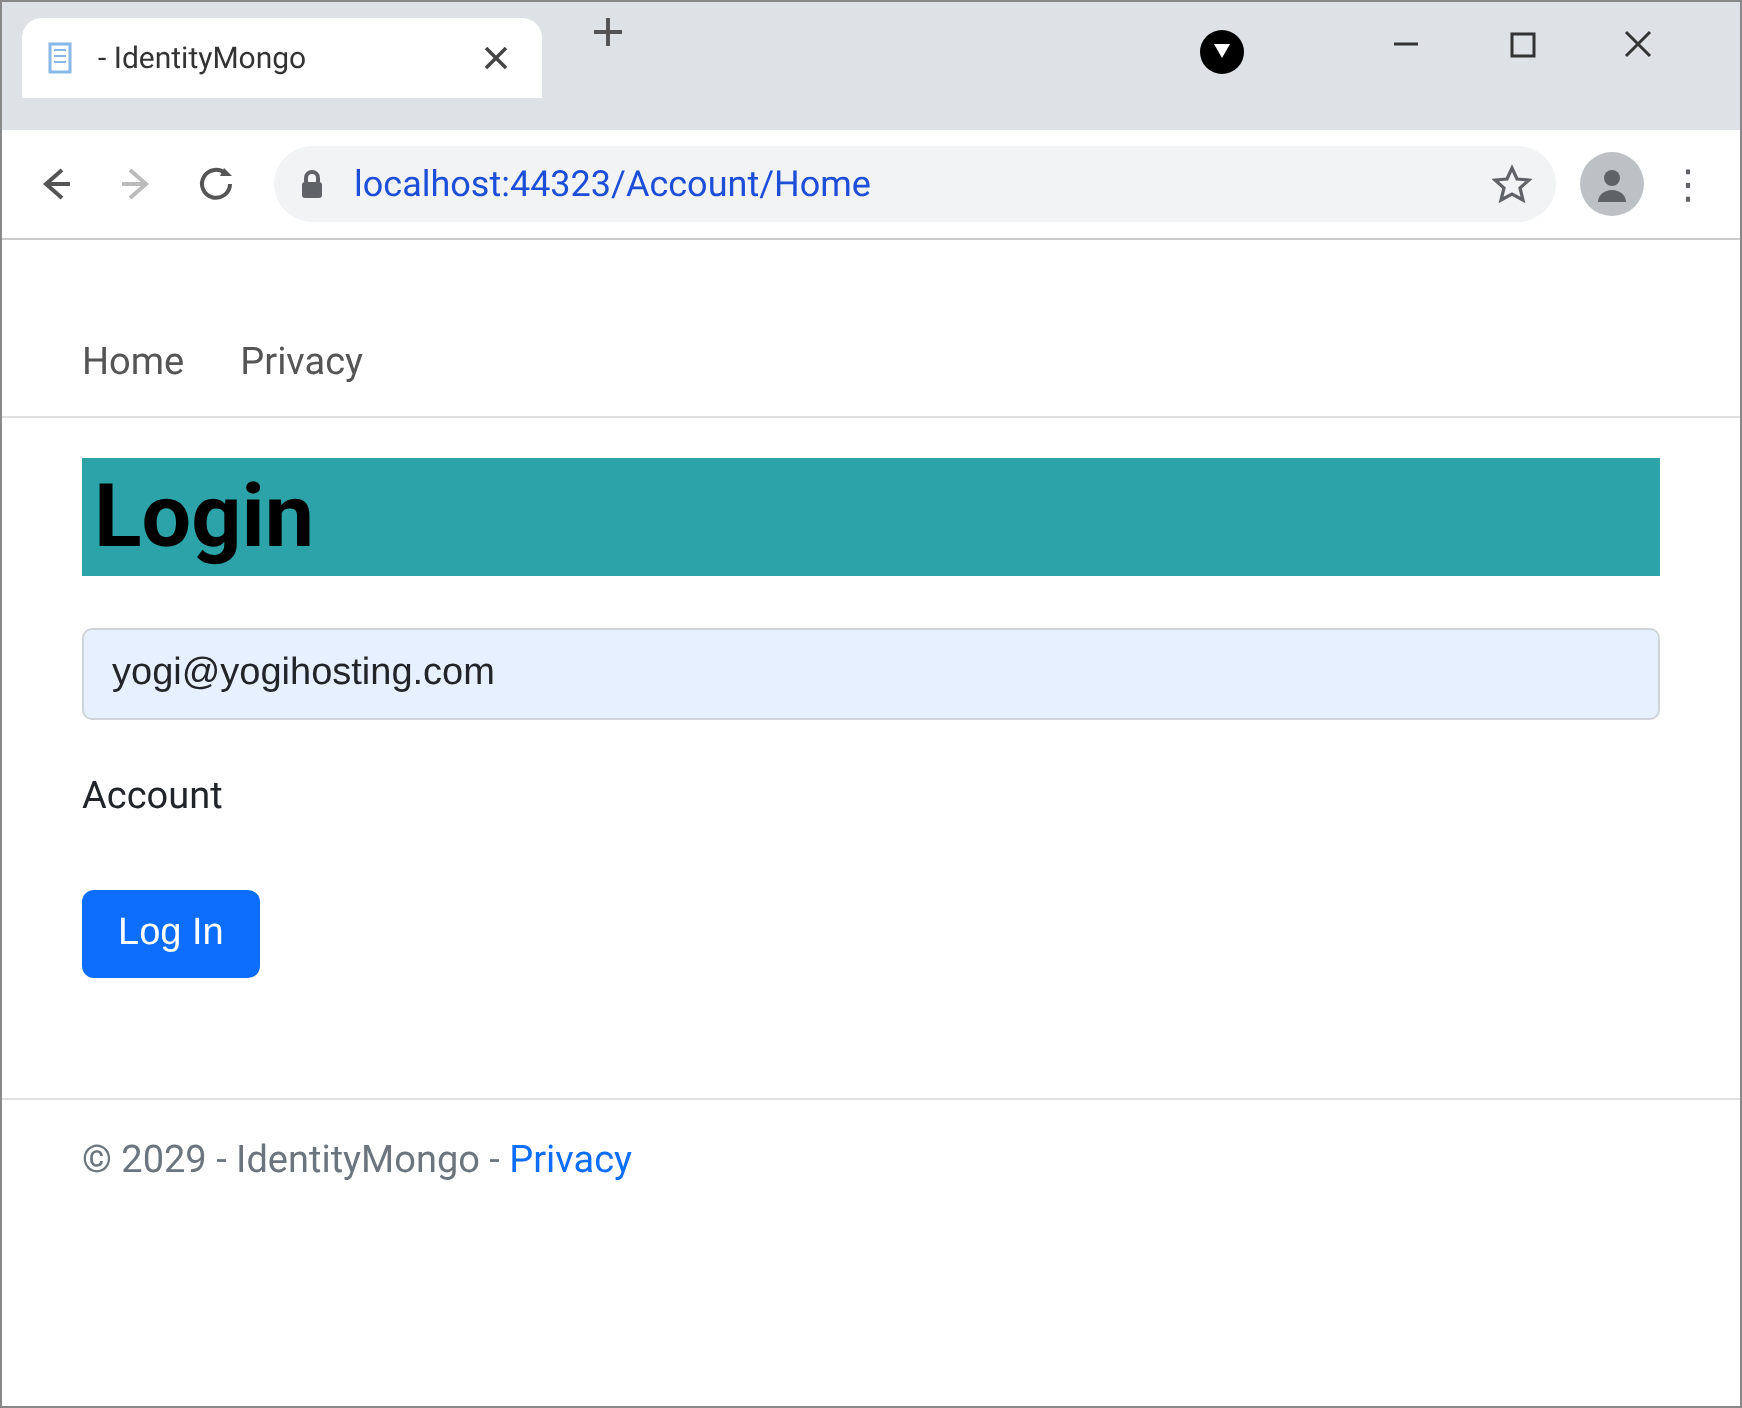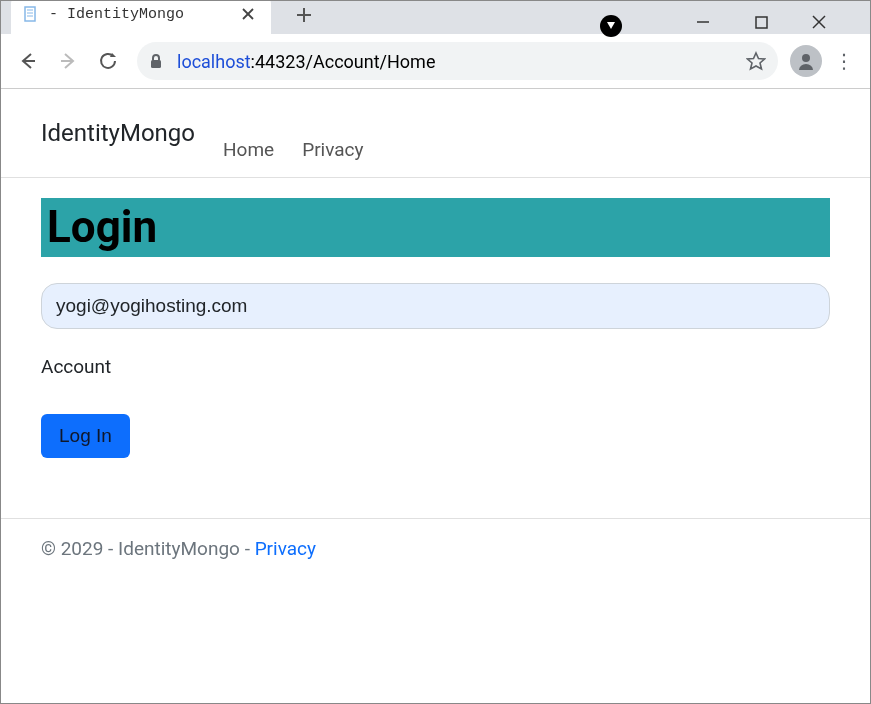--- a/index.html
+++ b/index.html
@@ -11,25 +11,24 @@
       overflow: hidden;
       border: 1px solid #888;
     }
     
     .browser-chrome {
       background: #dee1e6;
       border-bottom: 1px solid #ccc;
     }
     .tab-bar {
       display: flex;
-      align-items: flex-end;
-      height: 33px;
+      align-items: flex-start;
+      height: 64px;
       padding-left: 10px;
       position: relative;
-      font-family: Liberation Mono, monospace;
     }
     .tab {
       background: #fff;
       border-radius: 10px 10px 0 0;
       height: 40px;
       display: flex;
       align-items: center;
       padding: 0 14px 0 12px;
       gap: 10px;
       min-width: 260px;
@@ -93,21 +92,21 @@
       border-radius: 19px;
       display: flex;
       align-items: center;
       padding: 0 12px;
       gap: 12px;
       margin: 0 6px;
     }
     .lock-icon { width: 16px; color: #555; display:flex; align-items:center; }
     .url-text { flex: 1; color: #202124; font-size: 18px; }
     .url-host { color: #1d4ed8; }
-    .url-path { color: #000000; }
+    .url-path { color: #1d4ed8; }
     .star-icon { color: #5f6368; cursor: pointer; display:flex; align-items:center; }
     .profile-icon {
       width: 32px; height: 32px; border-radius:50%;
       background: #bdc1c6; display:flex; align-items:center; justify-content:center;
       color:#5f6368; cursor:pointer;
     }
     .menu-icon { width: 32px; display:flex; align-items:center; justify-content:center; color:#5f6368; cursor:pointer; font-size:20px; }
 
     
     .page {
@@ -147,30 +146,30 @@
       display: block;
       font-size: 19px;
       color: #212529;
       margin-bottom: 10px;
     }
     .form-control {
       width: 100%;
       height: 46px;
       background: #e7f0fe;
       border: 1px solid #ced4da;
-      border-radius: 16px;
+      border-radius: 5px;
       padding: 0 14px;
       font-size: 19px;
       color: #212529;
       outline: none;
     }
     .btn-primary {
       margin-top: 26px;
       background: #0d6efd;
-      color: #0f172a;
+      color: #ffffff;
       border: none;
       padding: 11px 18px;
       font-size: 19px;
       border-radius: 6px;
       cursor: pointer;
     }
     .footer {
       border-top: 1px solid #e0e0e0;
       padding: 18px 40px;
       margin-top: 30px;
@@ -275,21 +274,20 @@
           <circle cx="10" cy="7" r="4" fill="#5f6368"></circle>
           <path d="M3 19 a7 6 0 0 1 14 0" fill="#5f6368"></path>
         </svg>
     </div>
     <div class="menu-icon">⋮</div>
   </div>
 </div>
 
 <div class="page">
   <div class="navbar">
-    <span class="brand">IdentityMongo</span>
     <span class="nav-link">Home</span>
     <span class="nav-link">Privacy</span>
   </div>
 
   <div class="container">
     <h1 class="page-heading">Login</h1>
 
     <div class="form-group">
       <input type="text" class="form-control" value="yogi@yogihosting.com" style="">
     </div>

